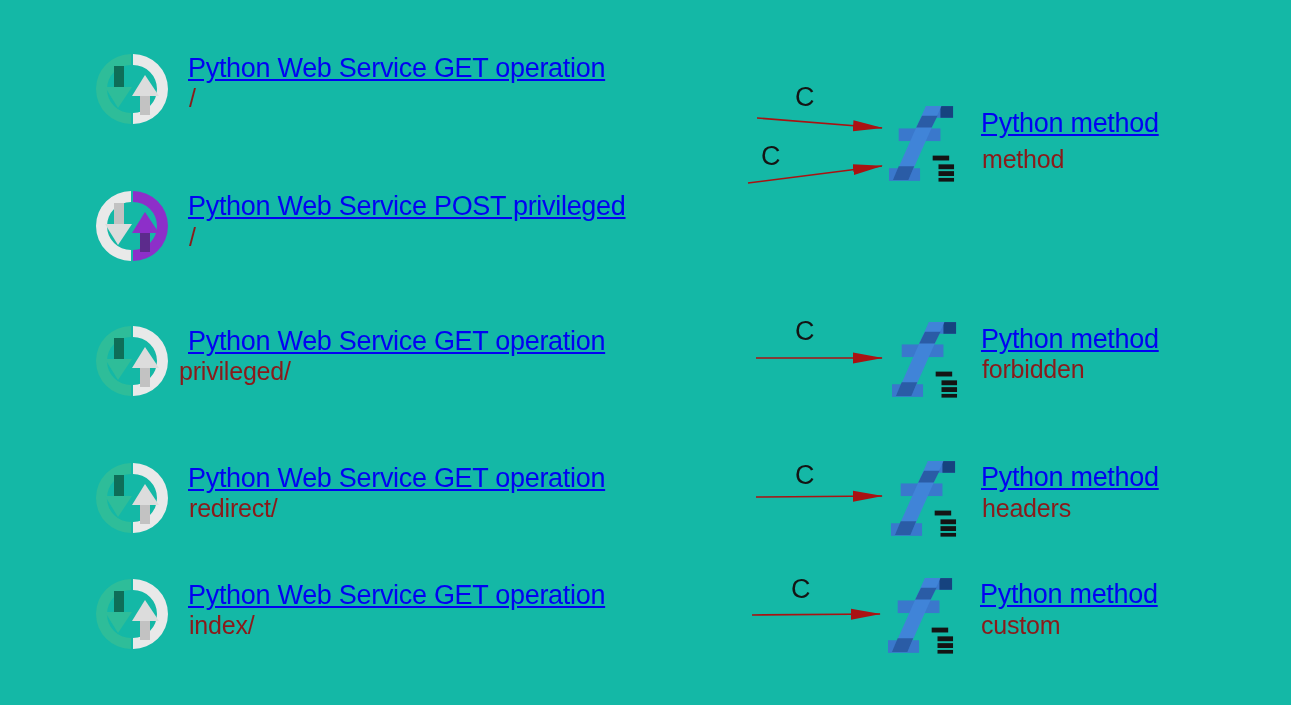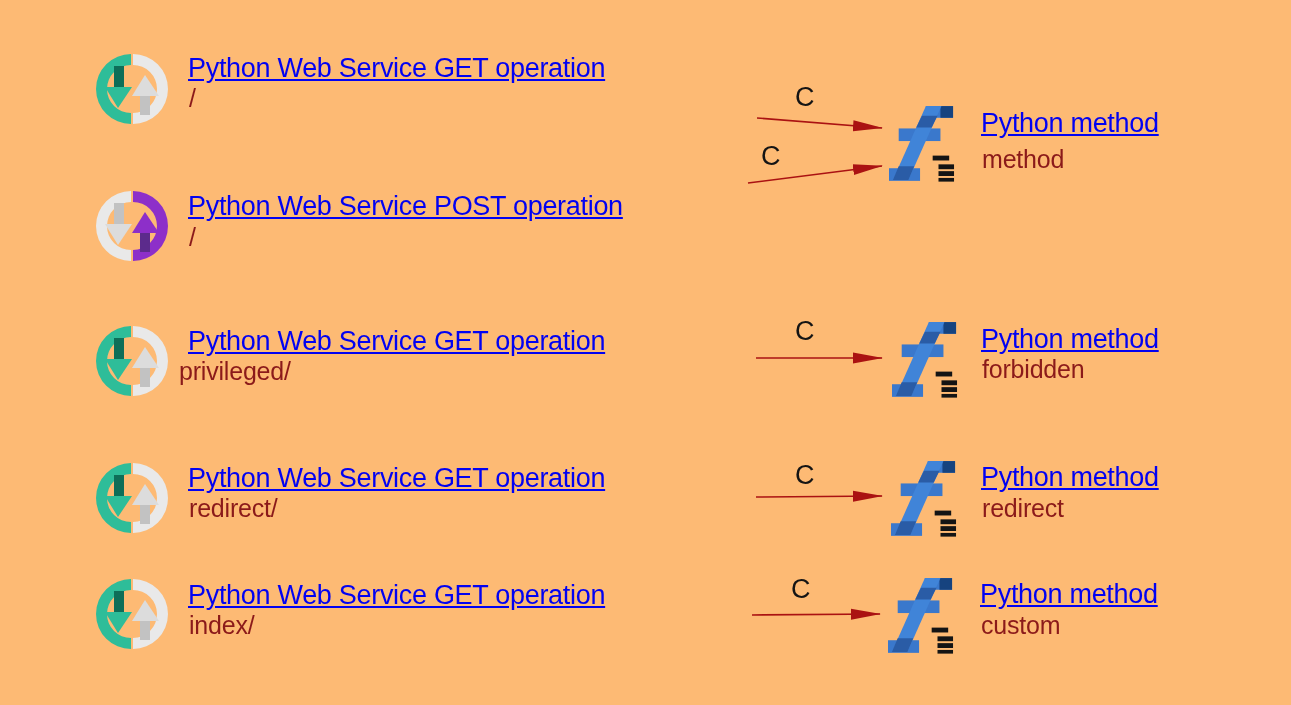--- a/index.html
+++ b/index.html
@@ -6,21 +6,21 @@
   html,body{
     margin:0; padding:0;
     width:1291px; height:705px;
     background:#ffffff;
     font-family:"Liberation Sans", sans-serif;
     overflow:hidden;
   }
   #canvas{
     position:relative;
     width:1291px; height:705px;
-    background:#fdba74;
+    background:#14b8a6;
   }
   .abs{ position:absolute; }
   .node-title{
     font-size:27px;
     line-height:28px;
     color:var(--link-blue,#0202f2);
     text-decoration:underline;
     white-space:nowrap;
     cursor:pointer;
     letter-spacing:-0.3px;
@@ -90,21 +90,21 @@
       </svg>
   </span>
   <a class="abs node-title" style="left:188px;top:54px">Python Web Service GET operation</a>
   <div class="abs node-sub" style="left:189px;top:85px">/</div>
 
   <span class="abs" style="left:96px;top:190px">
     <svg class="ws post" width="72" height="72">
         <use href="#sym-ws"></use>
       </svg>
   </span>
-  <a class="abs node-title" style="left:188px;top:192px">Python Web Service POST operation</a>
+  <a class="abs node-title" style="left:188px;top:192px">Python Web Service POST privileged</a>
   <div class="abs node-sub" style="left:189px;top:224px">/</div>
 
   <span class="abs" style="left:96px;top:325px">
     <svg class="ws get" width="72" height="72">
         <use href="#sym-ws"></use>
       </svg>
   </span>
   <a class="abs node-title" style="left:188px;top:327px">Python Web Service GET operation</a>
   <div class="abs node-sub" style="left:179px;top:358px">privileged/</div>
 
@@ -139,21 +139,21 @@
   </span>
   <a class="abs node-title" style="left:981px;top:325px">Python method</a>
   <div class="abs node-sub" style="left:982px;top:356px">forbidden</div>
 
   <span class="abs" style="left:891px;top:459px">
     <svg width="66" height="78" viewBox="0 0 68 80">
         <use href="#sym-method"></use>
       </svg>
   </span>
   <a class="abs node-title" style="left:981px;top:463px">Python method</a>
-  <div class="abs node-sub" style="left:982px;top:495px">redirect</div>
+  <div class="abs node-sub" style="left:982px;top:495px">headers</div>
 
   <span class="abs" style="left:888px;top:576px">
     <svg width="66" height="78" viewBox="0 0 68 80">
         <use href="#sym-method"></use>
       </svg>
   </span>
   <a class="abs node-title" style="left:980px;top:580px">Python method</a>
   <div class="abs node-sub" style="left:981px;top:612px">custom</div>
 
   <svg id="arrow-overlay" width="1291" height="705">

